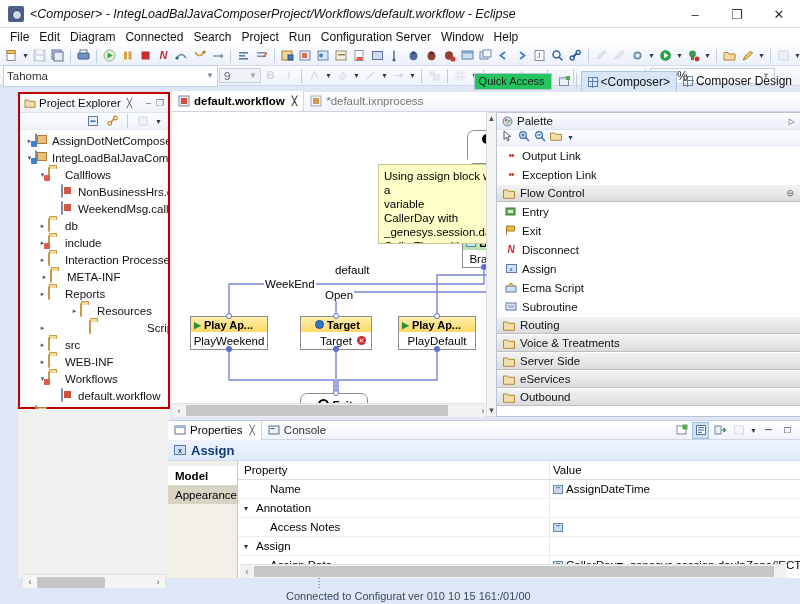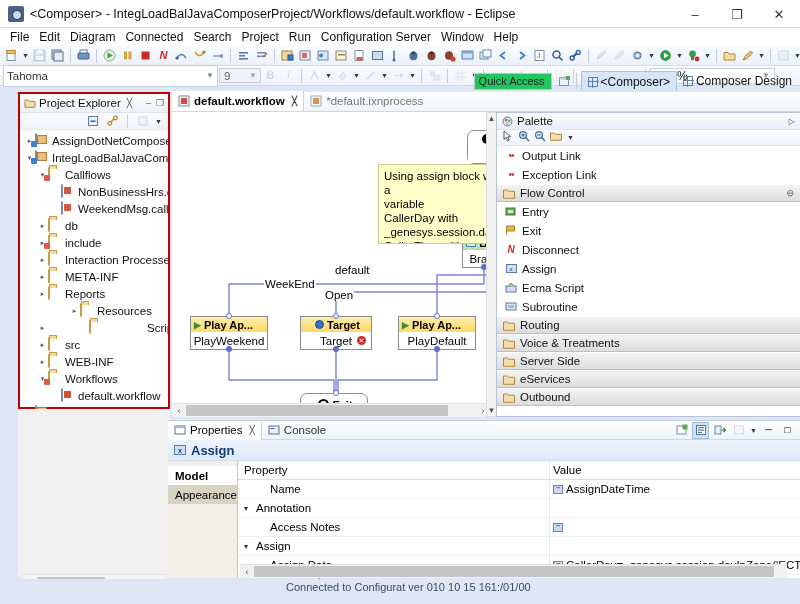--- a/index.html
+++ b/index.html
@@ -20,21 +20,21 @@
     display:flex; align-items:center;
   }
   .titlebar .ico {
     width:16px; height:16px; margin-left:8px; margin-right:6px;
     background:#4c5f8a; border-radius:2px; position:relative; flex:none;
   }
   .titlebar .ico:after{
     content:""; position:absolute; left:4px; top:4px; width:8px; height:8px;
     border-radius:50%; background:#cfd8ea; border:1px solid #2d3c5c;
   }
-  .titlebar .ttxt { font-size:12.5px; color:#111; white-space:nowrap; }
+  .titlebar .ttxt { font-size:12.5px; color:#111; white-space:nowrap;font-style:italic; }
   .wctrl { position:absolute; top:0; height:28px; display:flex; }
   .wbtn {
     width:42px; height:28px; display:flex; align-items:center; justify-content:center;
     font-size:13px; color:#333;
   }
 
   
   .menubar {
     position:absolute; left:0; top:28px; width:800px; height:18px;
     background:#fff; display:flex; align-items:center; padding-left:5px;
@@ -287,21 +287,21 @@
   .lstub{
     position:absolute; left:18px; top:409px; width:152px; height:169px; background:#f0f0f0;
   }
   .lhscroll{
     position:absolute; left:22px; top:574px; width:144px; height:16px;
     background:#f5f5f5; border:1px solid #e3e3e3; display:flex; align-items:center;
   }
 
   
   .statusbar{
-    position:absolute; left:0; bottom:9px; width:800px; height:16px;
+    position:absolute; left:0; bottom:0; width:800px; height:16px;
     background:#dfe6f5; display:flex; align-items:center;
     font-size:11px; color:#3a4a68; overflow:hidden;
   }
   .statusbar .st{ margin-left:286px; white-space:nowrap; }
   .gripdots{
     position:absolute; left:318px; bottom:17px; width:3px; height:9px;
   }
   .gripdots i{ display:block; width:2px; height:1px; background:#9aa5ba; margin-bottom:2px; }
   .palvscroll{
     position:absolute; left:486px; top:112px; width:11px; height:305px;
@@ -767,21 +767,21 @@
         <div class="trow" style="padding-left: 17px;">
           <span class="tarr">▸</span>
           <span class="ticon"><span class="folder src"></span></span>
           <span>include</span>
         </div>
         <div class="trow" style="padding-left: 17px;">
           <span class="tarr">▸</span>
           <span class="ticon"><span class="folder"></span></span>
           <span>Interaction Processes</span>
         </div>
-        <div class="trow" style="padding-left: 17px;">
+        <div class="trow" style=" margin-left: 19px;">
           <span class="tarr">▸</span>
           <span class="ticon"><span class="folder"></span></span>
           <span>META-INF</span>
         </div>
         <div class="trow" style="padding-left: 17px;">
           <span class="tarr">▸</span>
           <span class="ticon"><span class="folder"></span></span>
           <span>Reports</span>
         </div>
         <div class="trow" style="padding-left: 17px; margin-left: 32px;">

